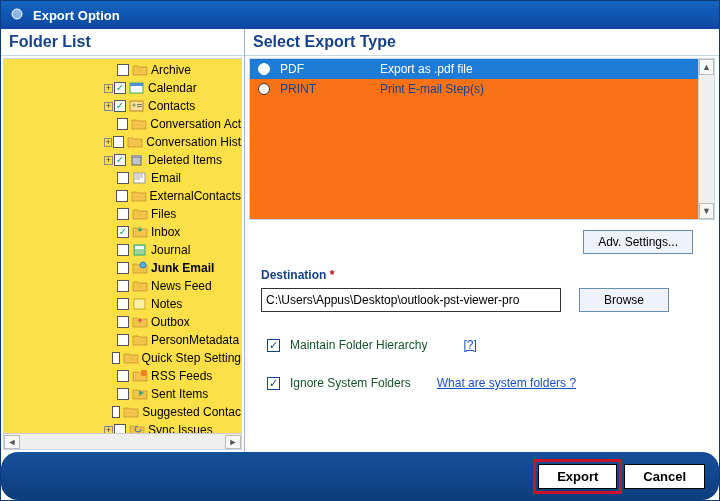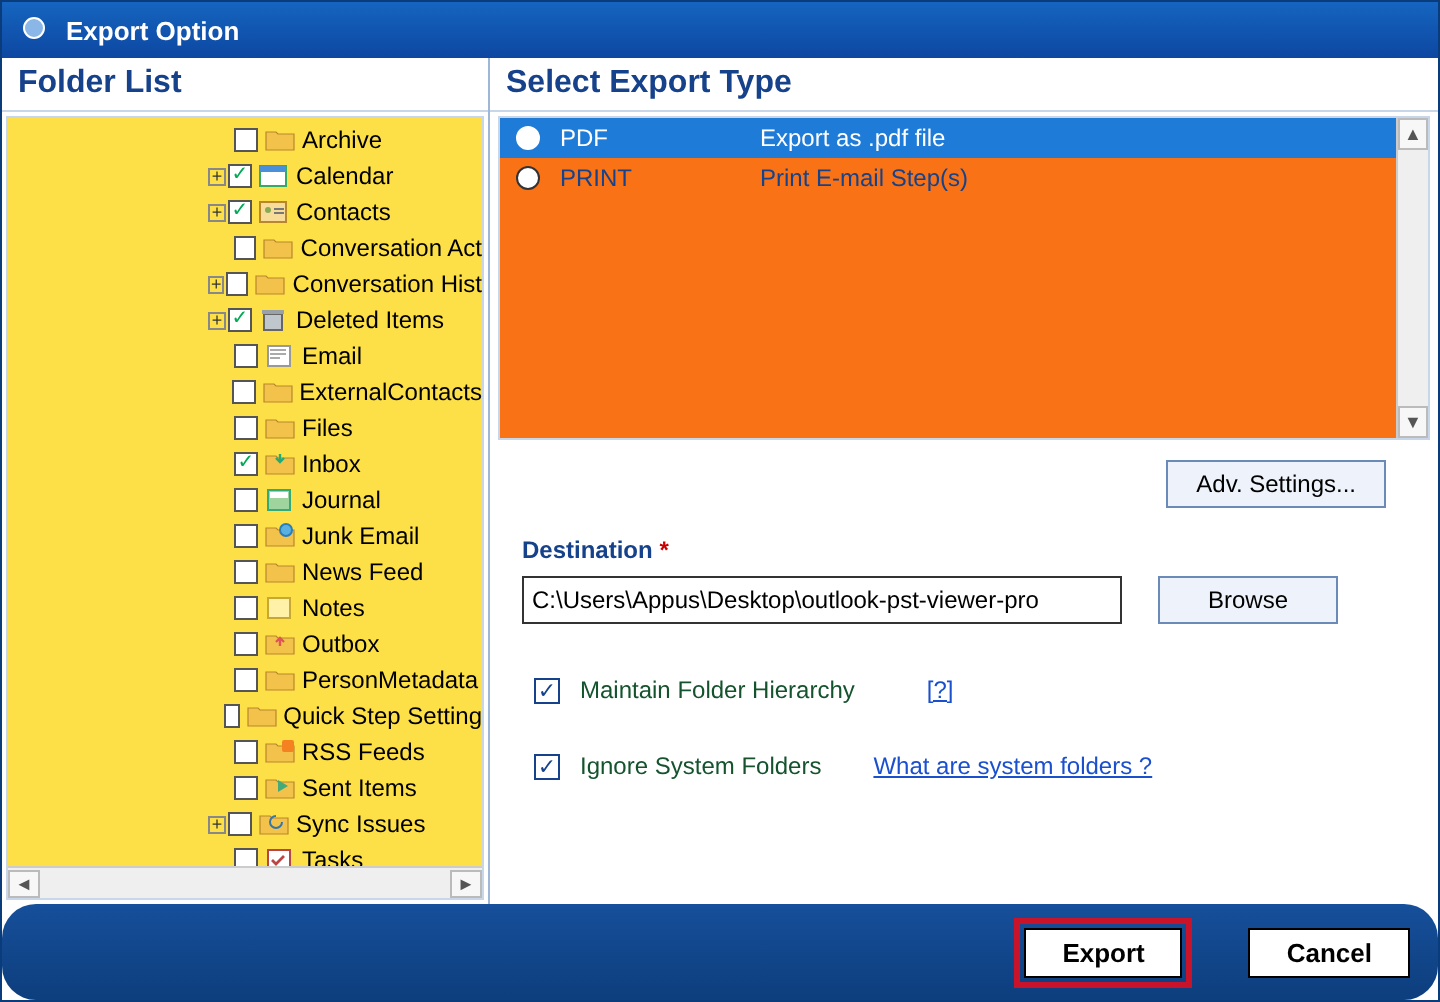--- a/index.html
+++ b/index.html
@@ -58,21 +58,21 @@
   .dest-input { width: 300px; height: 24px; border: 1px solid #333; padding: 2px 4px; font-size: 12px; font-family: inherit; }
 
   .opts { margin: 26px 0 0 22px; }
   .optrow { display: flex; align-items: center; gap: 10px; margin-bottom: 24px; }
   .optrow .chk { width: 13px; height: 13px; border: 1px solid #15428b; display: inline-flex; align-items: center; justify-content: center; }
   .optrow .chk.checked::after { content: "✓"; font-size: 11px; color: #15428b; }
   .optrow .olabel { color: #14532d; font-size: 12px; }
   .hlink { color: #1a4fce; text-decoration: underline; font-size: 12px; }
 
   
-  .footer { height: 48px; background: linear-gradient(#164f9a, #0d3e7d); display: flex; align-items: center; justify-content: flex-end; gap: 28px; padding-right: 14px; border-radius: 17px; }
+  .footer { height: 48px; background: linear-gradient(#164f9a, #0d3e7d); display: flex; align-items: center; justify-content: flex-end; gap: 2px; padding-right: 14px; border-radius: 17px; }
   .footer .fbtn { background: #fff; border: 1px solid #000; padding: 4px 18px; font-weight: 700; font-size: 13px; }
   .exportwrap { border: 3px solid #c9132a; padding: 2px; }
   .exportwrap .fbtn { border: 1px solid #000; }
 </style>
 </head>
 <body>
 
 <svg width="0" height="0" style="position:absolute">
   <defs>
     <g id="ic-folder">
@@ -255,21 +255,21 @@
             <div class="tree-row" style="padding-left: 96px;">
               <span class="tw"></span>
               <span class="cb"></span>
               <span class="ficon">
                 <svg viewBox="0 0 16 14">
                   <use href="#ic-journal"></use>
                 </svg>
               </span>
               <span class="lbl">Journal</span>
             </div>
-            <div class="tree-row" style="padding-left: 96px;">
+            <div class="tree-row" style="padding-left: 96px; font-weight: bold;">
               <span class="tw"></span>
               <span class="cb"></span>
               <span class="ficon">
                 <svg viewBox="0 0 16 14">
                   <use href="#ic-junk"></use>
                 </svg>
               </span>
               <span class="lbl">Junk Email</span>
             </div>
             <div class="tree-row" style="padding-left: 96px;">
@@ -334,20 +334,30 @@
             </div>
             <div class="tree-row" style="padding-left: 96px;">
               <span class="tw"></span>
               <span class="cb"></span>
               <span class="ficon">
                 <svg viewBox="0 0 16 14">
                   <use href="#ic-sent"></use>
                 </svg>
               </span>
               <span class="lbl">Sent Items</span>
+            </div>
+            <div class="tree-row" style="padding-left: 96px;">
+              <span class="tw"></span>
+              <span class="cb"></span>
+              <span class="ficon">
+                <svg viewBox="0 0 16 14">
+                  <use href="#ic-folder"></use>
+                </svg>
+              </span>
+              <span class="lbl">Suggested Contac</span>
             </div>
             <div class="tree-row" style="padding-left: 96px;">
               <span class="tw box">+</span>
               <span class="cb"></span>
               <span class="ficon">
                 <svg viewBox="0 0 16 14">
                   <use href="#ic-sync"></use>
                 </svg>
               </span>
               <span class="lbl">Sync Issues</span>

